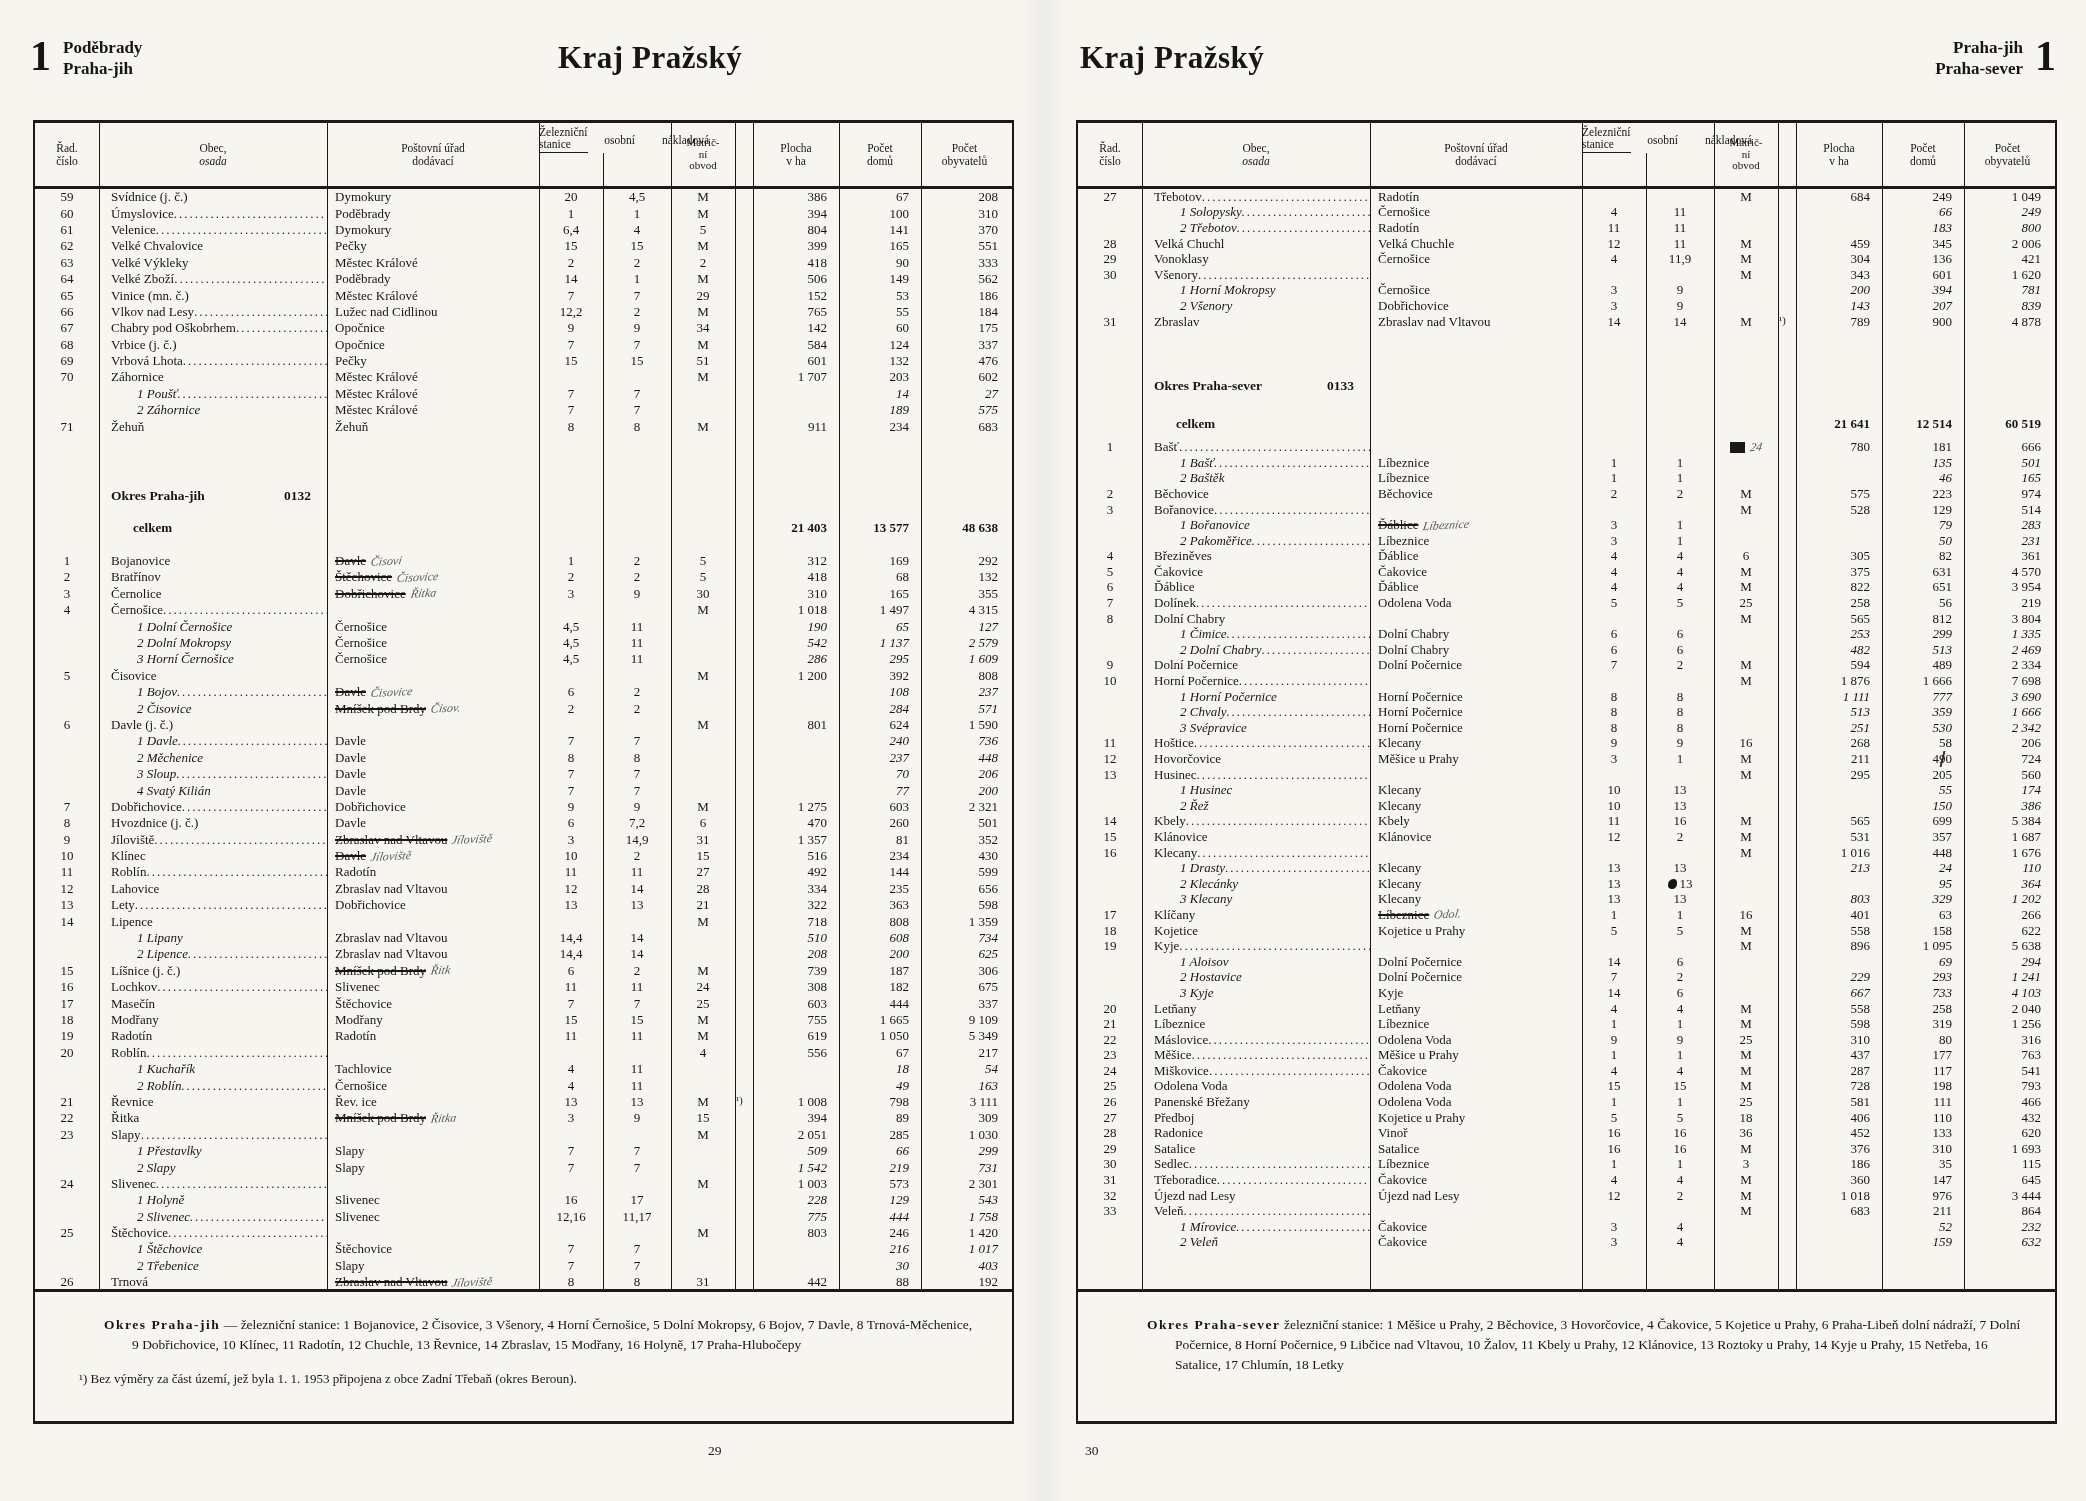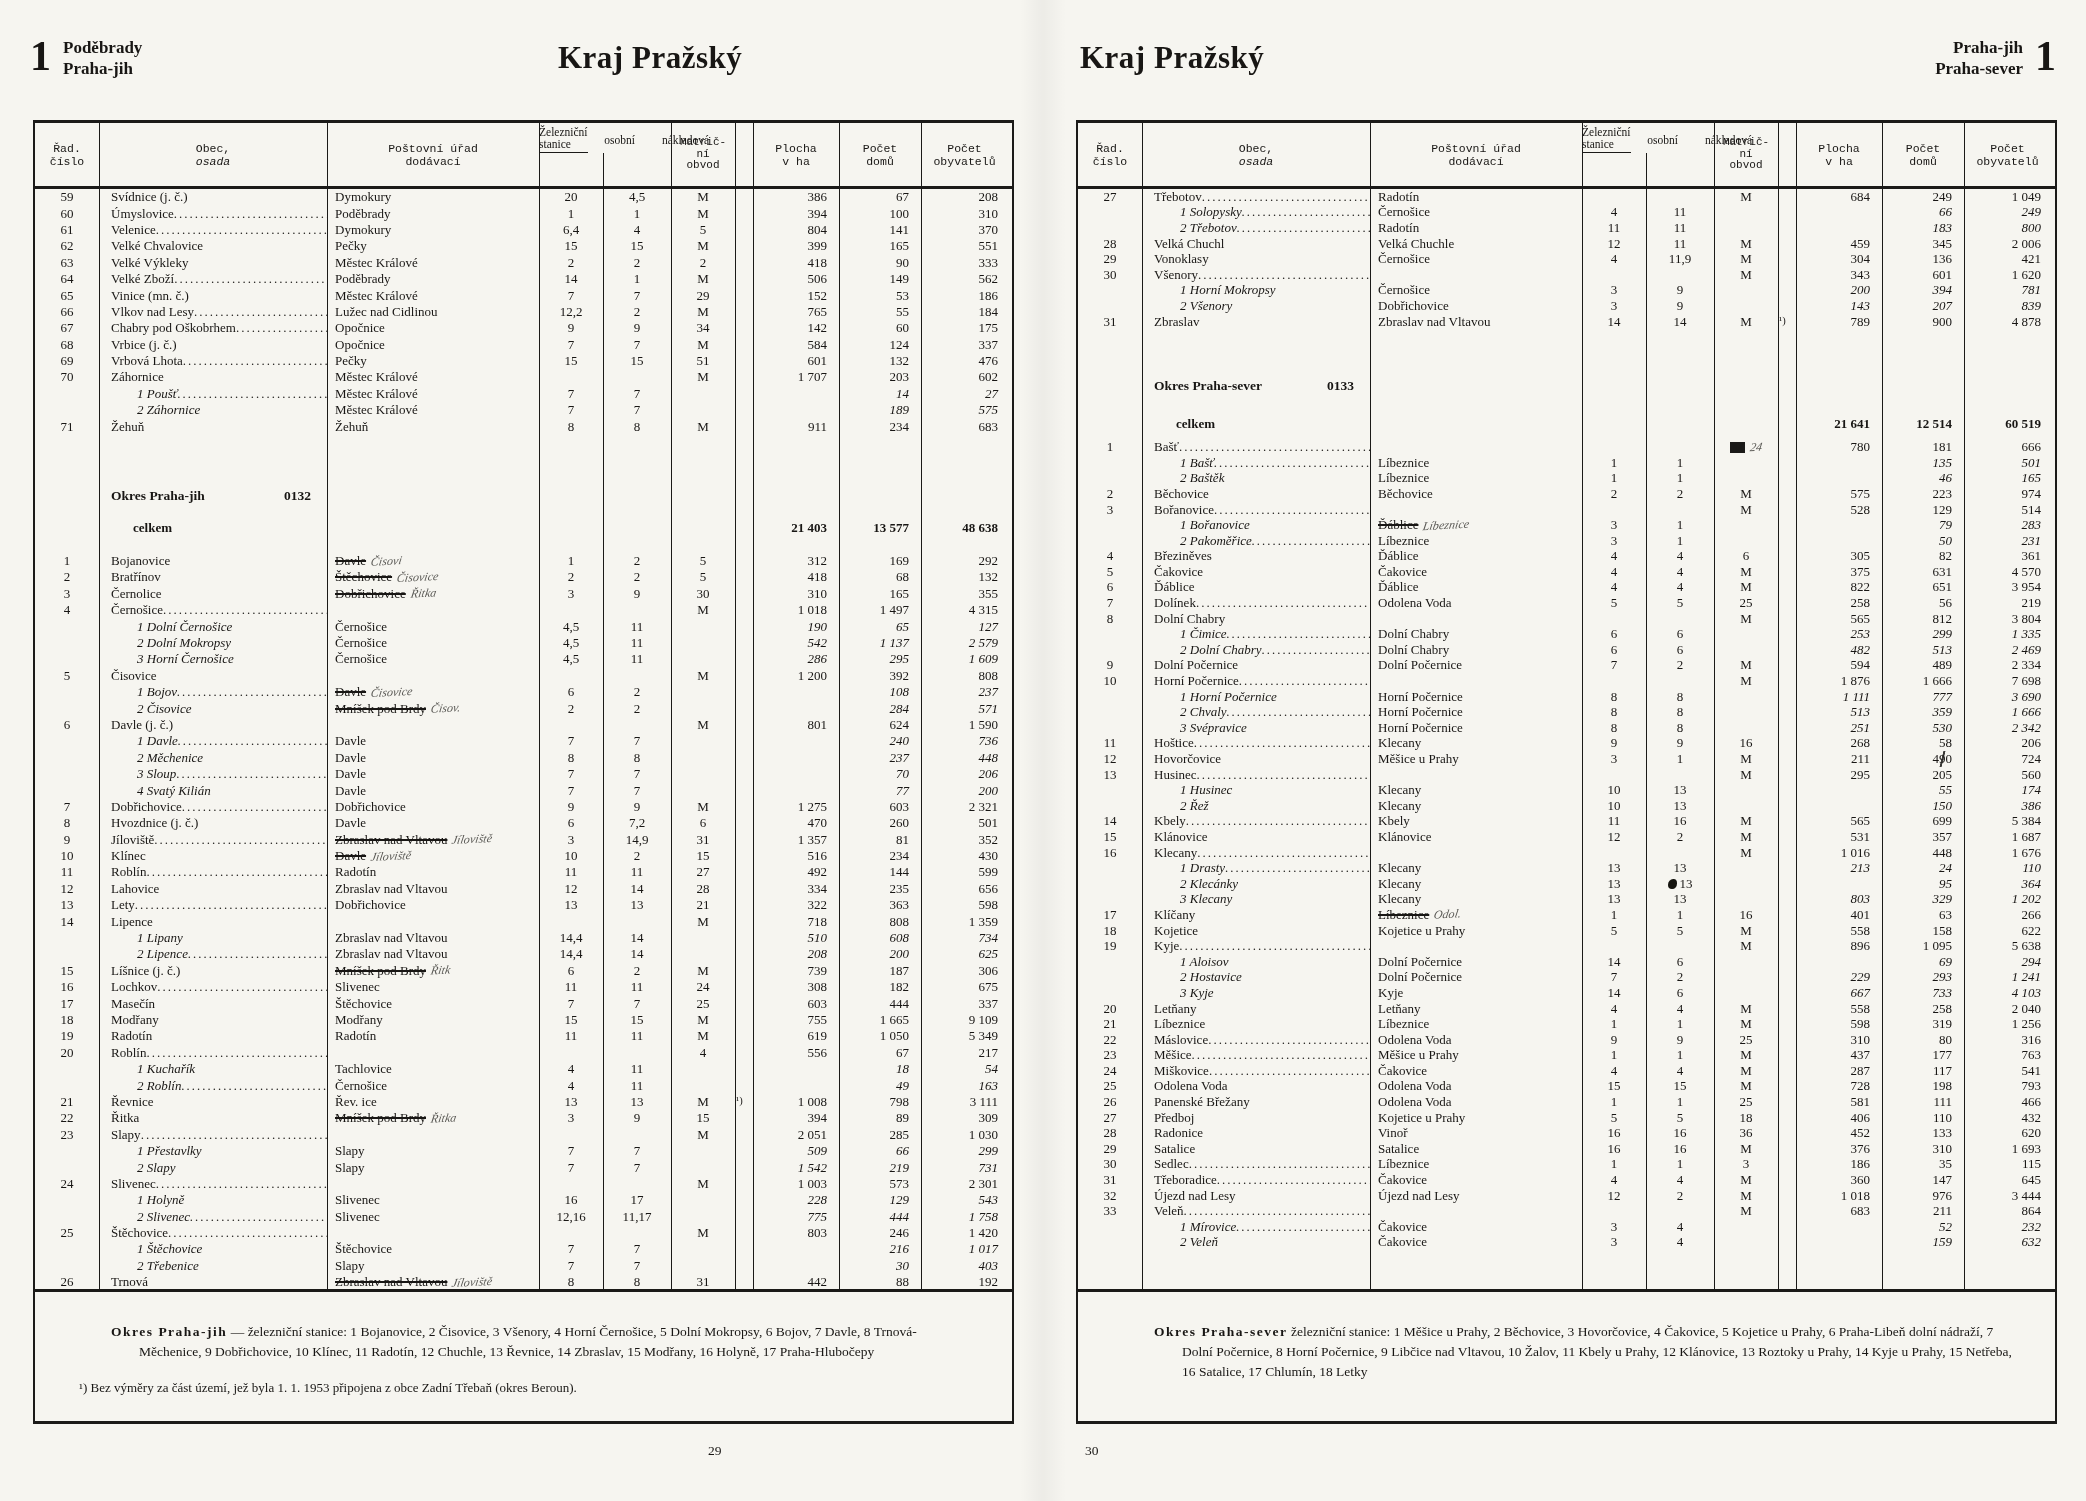--- a/index.html
+++ b/index.html
@@ -33,21 +33,21 @@
     border:2px solid #1b1a18;border-top-width:3px;border-bottom-width:3px;
     box-sizing:content-box;background:transparent;}
   .thead{height:66px;border-bottom:3px solid #1b1a18;box-sizing:border-box;display:flex;position:relative;}
   .tbody{height:1100px;overflow:hidden;position:relative;}
   .tfoot{border-top:3px solid #1b1a18;height:132px;box-sizing:border-box;
     padding:14px 22px 6px 30px;font-size:13.5px;line-height:20px;}
   .vline{position:absolute;width:1px;background:#1b1a18;}
 
   
   .th{display:flex;flex-direction:column;justify-content:center;align-items:center;
-    text-align:center;font-size:11.5px;line-height:13px;box-sizing:border-box;font-family:Liberation Mono, monospace;}
+    text-align:center;font-size:11.5px;line-height:13px;box-sizing:border-box;}
   .th .it{font-style:italic;}
   .th.small3{font-size:11px;line-height:11.5px;}
   .zst{width:132px;display:flex;flex-direction:row;justify-content:flex-start;}
   .zst-top{height:30px;display:flex;align-items:center;justify-content:center;
     border-bottom:1px solid #1b1a18;width:100%;box-sizing:border-box;font-size:11.5px;}
   .zst-bot{display:flex;height:33px;width:100%;}
   .zst-bot .zc{display:flex;align-items:center;justify-content:center;font-size:11.5px;}
 
   
   .tr{display:flex;align-items:center;height:16.4px;font-size:13px;}
@@ -74,21 +74,21 @@
   .tot .c-name{font-weight:bold;padding-left:34px;font-style:normal;}
   .tot .c-pl,.tot .c-dm,.tot .c-ob{font-weight:bold;font-style:normal;}
   .strike{text-decoration:line-through;text-decoration-thickness:2px;}
   .hand{display:inline-block;font-style:italic;transform:skewX(-12deg) rotate(-3deg);
     color:#4b4a46;margin-left:5px;font-size:12px;opacity:0.9;}
   .blot{background:#1b1a18;color:#1b1a18;padding:0 2px;line-height:11px;}
   .slashed{background:linear-gradient(104deg,transparent 44%,#3a3936 47%,#3a3936 53%,transparent 56%);}
   .inkblot{display:inline-block;width:9px;height:10px;background:#15140f;border-radius:60% 40% 55% 45%;margin-right:3px;}
 
   
-  .stations{margin:16px;padding-left:58px;text-index:0;text-indent:-28px;}
+  .stations{margin:9px;padding-left:58px;text-index:0;text-indent:-28px;}
   .okres-label{letter-spacing:1.5px;}
   .footnote{margin:14px 0 0 0;padding-left:14px;font-size:13px;}
   .pagenum{position:absolute;top:1443px;font-size:13.5px;}
   #pageL .pagenum{left:708px;}
   #pageR .pagenum{left:42px;}
 </style>
 </head>
 <body>
 
 <div class="spread">

